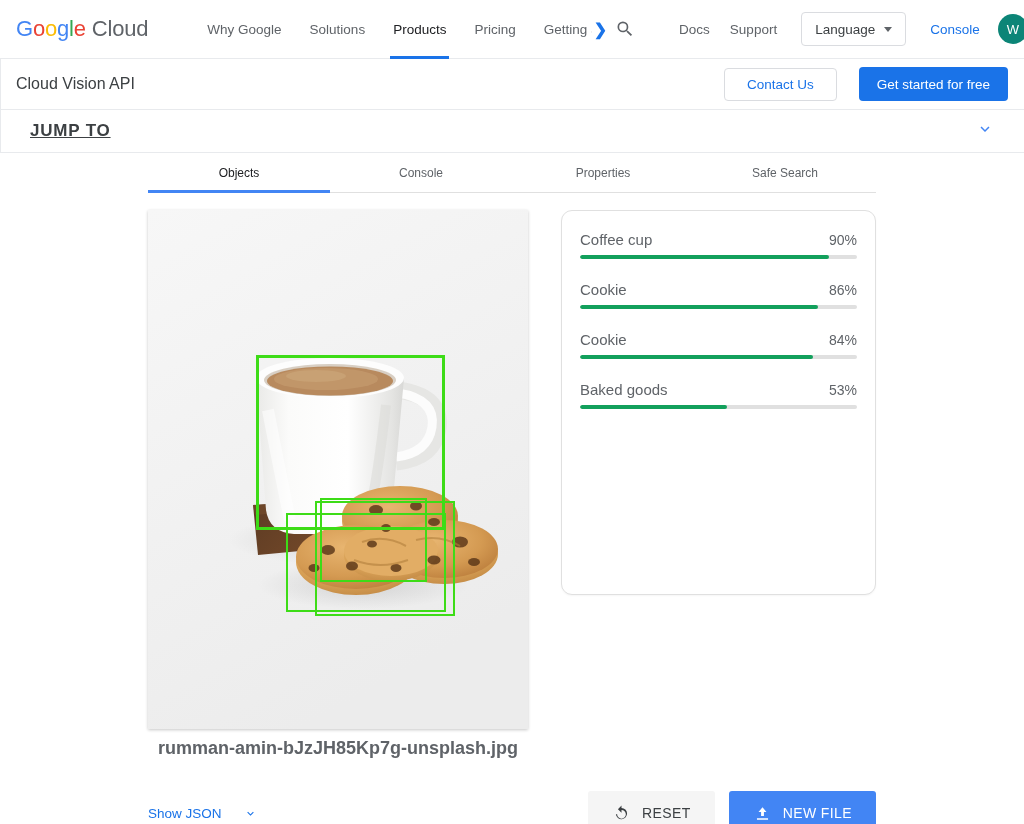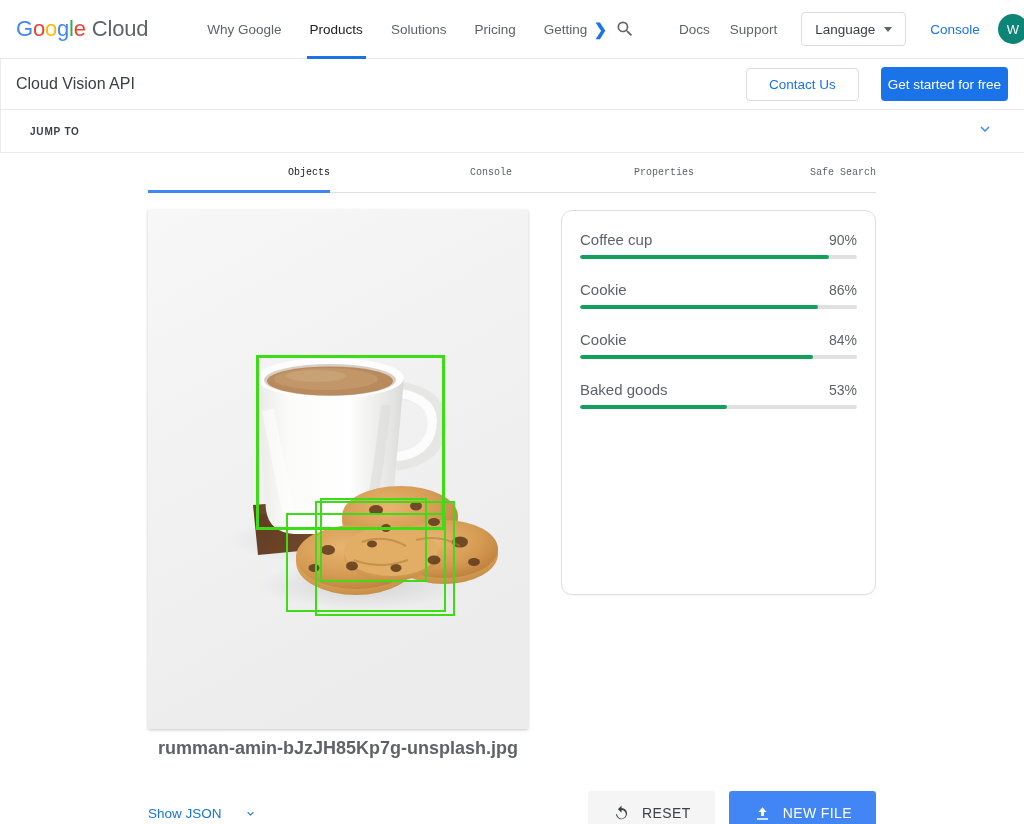--- a/index.html
+++ b/index.html
@@ -63,39 +63,39 @@
   }
   .product-title { font-size: 16px; color: #3c4043; }
   .pb-actions { margin-left: auto; display: flex; align-items: center; gap: 22px; }
   .btn-outline {
     border: 1px solid #dadce0; border-radius: 4px; background: #fff;
     color: #1a73e8; font-size: 13.5px; height: 33px; padding: 0 22px;
     display: flex; align-items: center; cursor: pointer; font-family: inherit; white-space: nowrap;
   }
   .btn-primary {
     border: none; border-radius: 4px; background: #1a73e8; color: #fff;
-    font-size: 13.5px; height: 34px; padding: 0 7px;
+    font-size: 13.5px; height: 34px; padding: 0 18px;
     display: flex; align-items: center; cursor: pointer; font-family: inherit; white-space: nowrap;
   }
 
   
   .jumpbar {
     height: 43px; display: flex; align-items: center; padding: 0 30px;
     border-bottom: 1px solid #e8eaed; background: #fff; cursor: pointer;
   }
-  .jump-label { font-size: 10px; font-weight: bold; letter-spacing: 0.8px; color: #3c4043; }
+  .jump-label { font-size: 17px; font-weight: bold; letter-spacing: 0.8px; color: #3c4043; text-decoration: underline; }
   .jump-chevron { margin-left: auto; color: #1a73e8; }
 
   
   .demo { position: relative; background: #fff; }
   .tabs { display: flex; margin: 0 148px; border-bottom: 1px solid #e0e0e0; height: 40px; }
   .tab {
-    flex: 1; text-align: center; font-size: 10px; color: #5f6368;
-    display: flex; align-items: center; justify-content: flex-end;
-    position: relative; cursor: pointer; font-family: Liberation Mono, monospace;
+    flex: 1; text-align: center; font-size: 12px; color: #5f6368;
+    display: flex; align-items: center; justify-content: center;
+    position: relative; cursor: pointer;
   }
   .tab.active { color: #202124; font-weight: 500; }
   .tab.active::after {
     content: ""; position: absolute; left: 0; right: 0; bottom: -1px; height: 3px; background: #4285f4;
   }
 
   
   .content { display: flex; padding: 0 148px; margin-top: 17px; }
 
   .imgcol { width: 380px; }
@@ -155,25 +155,25 @@
 
   <div class="topnav">
     <div class="logo">
       <span class="g1">G</span><span class="o1">o</span><span class="o2">o</span><span class="g2">g</span><span class="l1">l</span><span class="e1">e</span><span class="cloud">Cloud</span>
     </div>
 
     <div class="mainlinks">
       <div class="navlink">
           <span>Why Google</span>
         </div>
+      <div class="navlink">
+          <span>Solutions</span>
+        </div>
       <div class="navlink active">
           <span>Products</span>
-        </div>
-      <div class="navlink">
-          <span>Solutions</span>
         </div>
       <div class="navlink">
           <span>Pricing</span>
         </div>
       <div class="navlink clipped">
           <span>Getting S</span>
         </div>
       <span class="nav-arrow">❯</span>
     </div>
 

